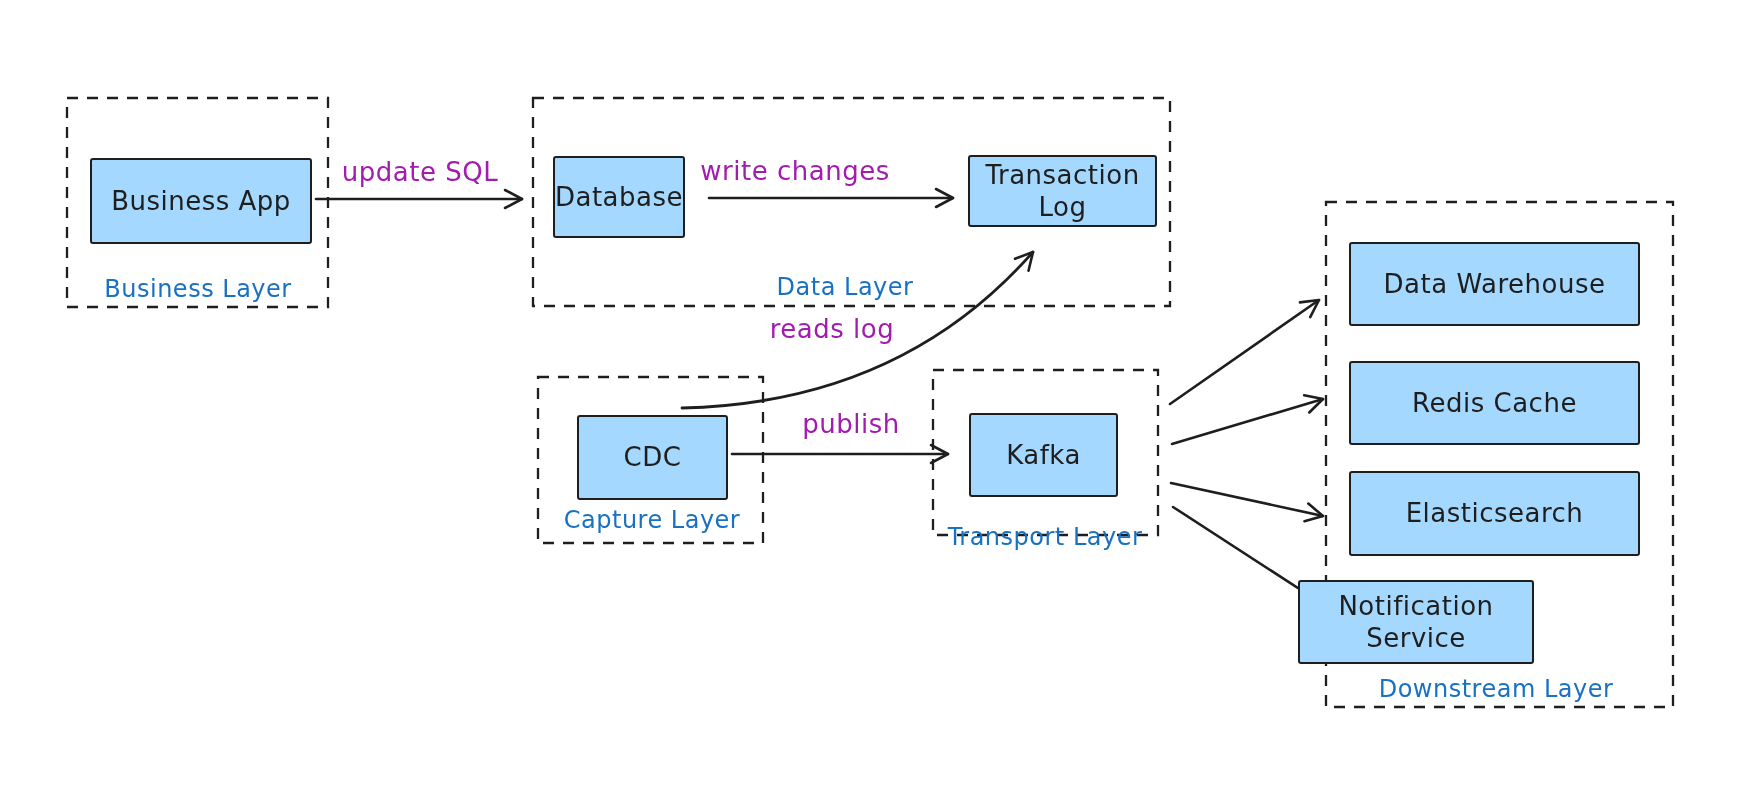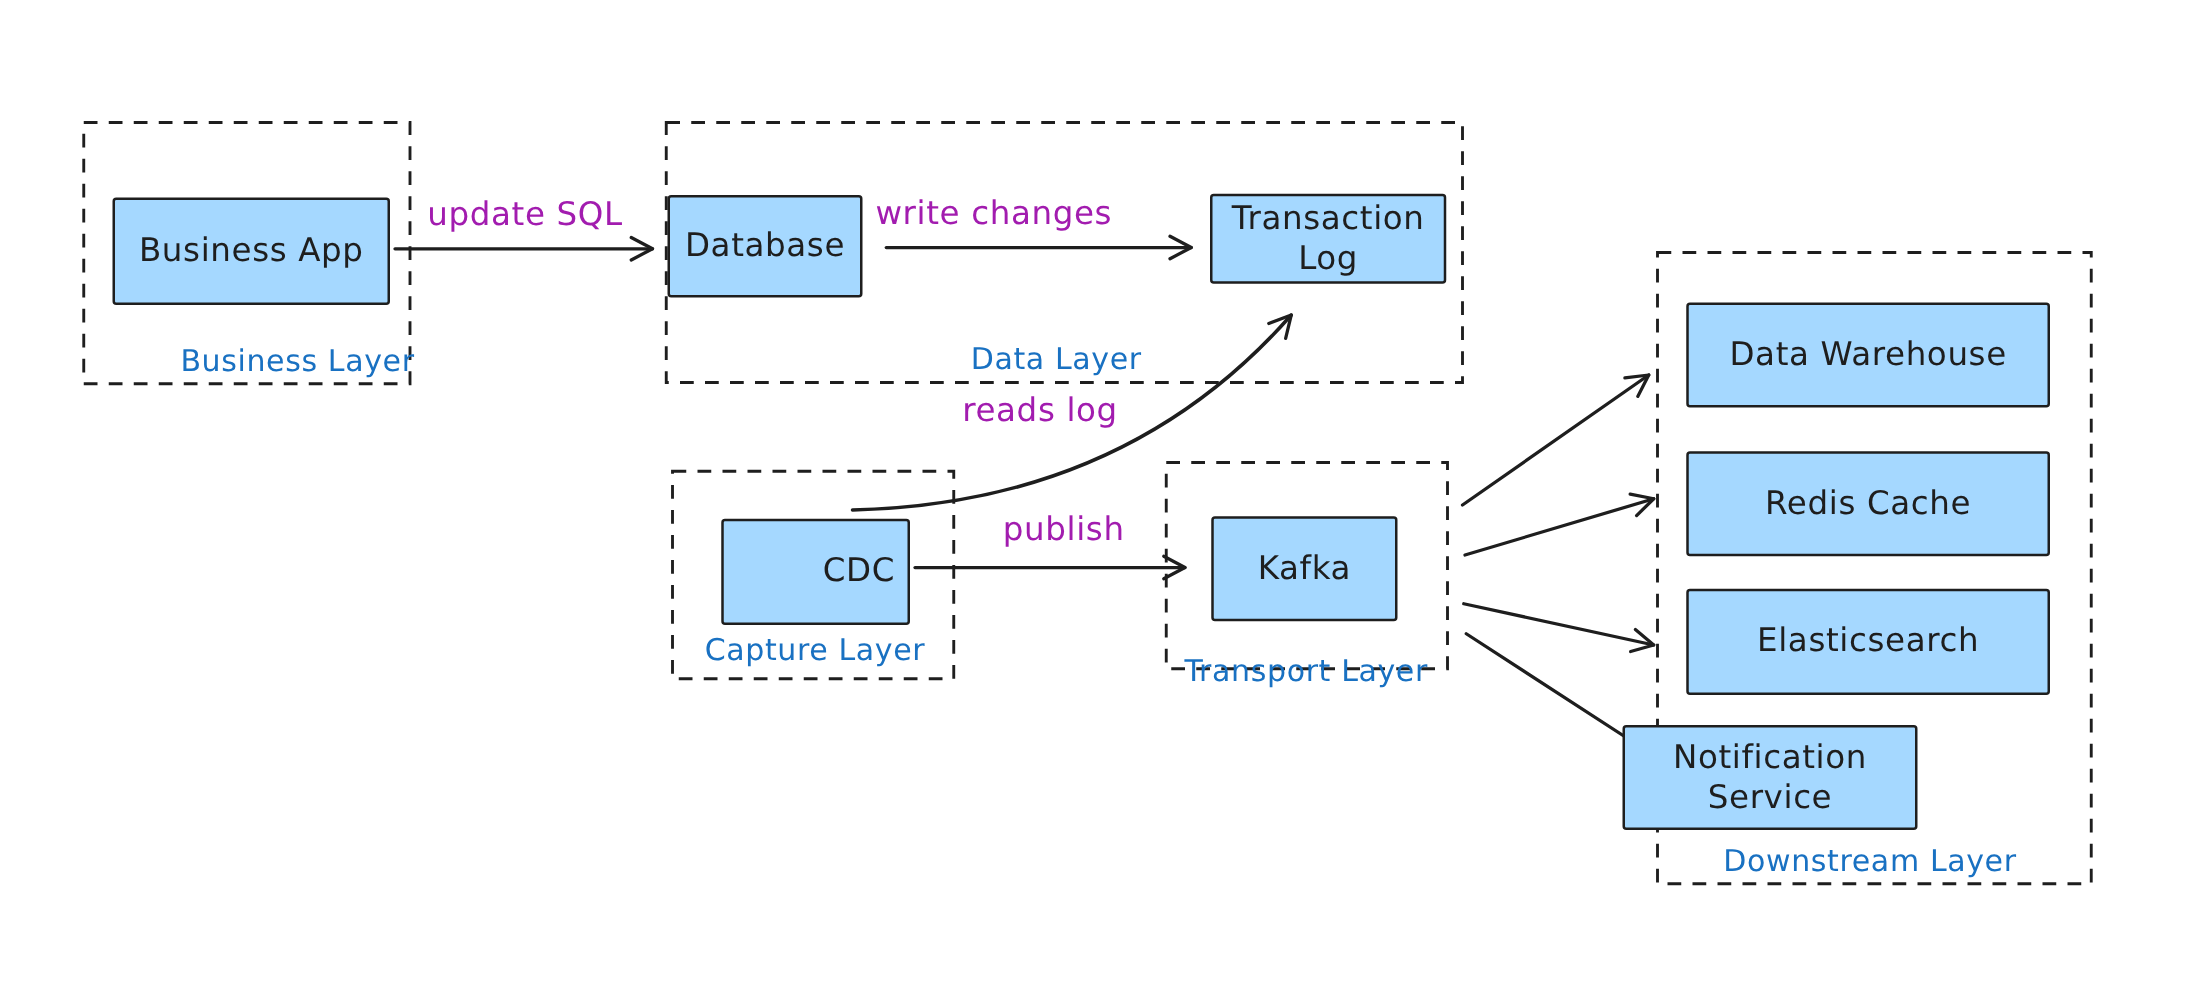--- a/index.html
+++ b/index.html
@@ -44,30 +44,30 @@
   .edge-label {
     position: absolute;
     transform: translate(-50%, -50%);
     color: #a21caf;
     font-size: 26px;
     letter-spacing: 0.5px;
     white-space: nowrap;
   }
   
   #n-business-app       { left:  90px; top: 158px; width: 222px; height:  86px; }
-  #n-database           { left: 534px; top: 156px; width: 156px; height:  82px; }
+  #n-database           { left: 553px; top: 156px; width: 132px; height:  82px; }
   #n-transaction-log    { left: 968px; top: 155px; width: 189px; height:  72px; }
-  #n-cdc                { left: 577px; top: 415px; width: 151px; height:  85px; justify-content: flex-end; }
+  #n-cdc                { left: 577px; top: 415px; width: 151px; height:  85px; }
   #n-kafka              { left: 969px; top: 413px; width: 149px; height:  84px; }
   #n-data-warehouse     { left: 1349px; top: 242px; width: 291px; height: 84px; }
   #n-redis-cache        { left: 1349px; top: 361px; width: 291px; height: 84px; }
   #n-elasticsearch      { left: 1349px; top: 471px; width: 291px; height: 85px; }
   #n-notification-service { left: 1298px; top: 580px; width: 236px; height: 84px; justify-content: center; }
   
-  #l-business   { left: 198px;  top: 289px; margin-left: 40px; }
+  #l-business   { left: 198px;  top: 289px; }
   #l-data       { left: 845px;  top: 287px; }
   #l-capture    { left: 652px;  top: 520px; }
   #l-transport  { left: 1045px; top: 517px; margin-top: 20px; }
   #l-downstream { left: 1496px; top: 689px; }
   
   #e-update-sql    { left: 420px; top: 172px; }
   #e-write-changes { left: 795px; top: 171px; }
   #e-reads-log     { left: 832px; top: 329px; }
   #e-publish       { left: 851px; top: 424px; }
 </style>

